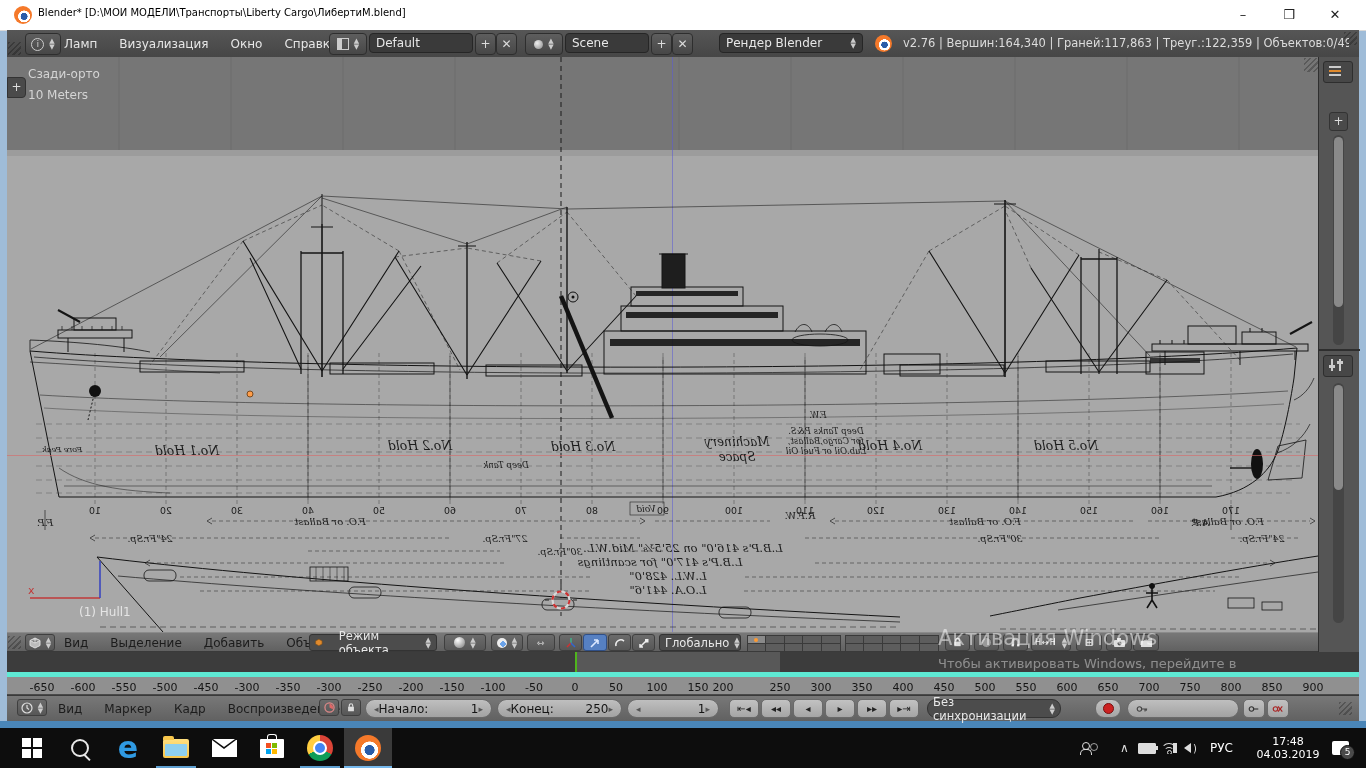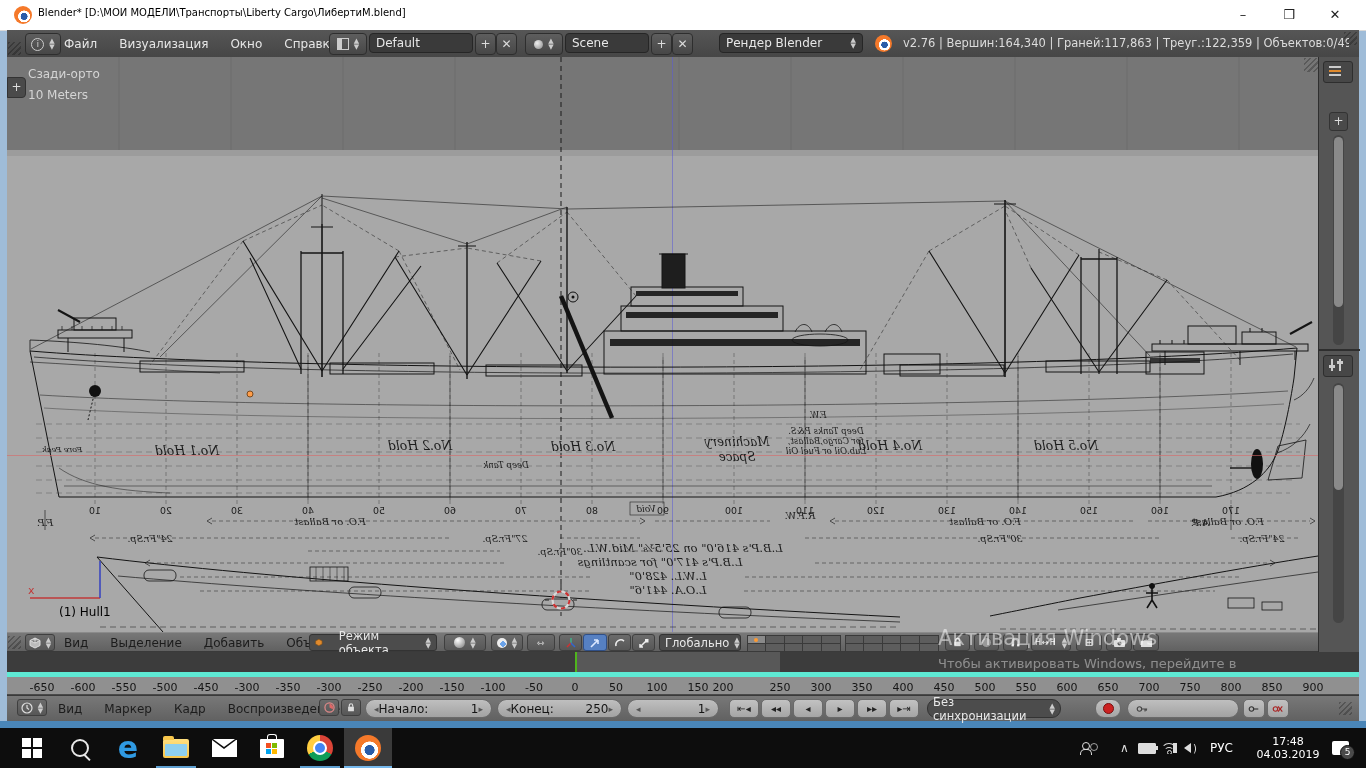--- a/index.html
+++ b/index.html
@@ -124,21 +124,21 @@
   <span class="winbtn" style="left:1312px;">✕</span>
 </div>
 
 <div class="abs" id="infobar">
   <div class="hatch abs" style="left:1px;top:12px;width:13px;height:13px;"></div>
   <div class="ebtn" style="left:18px;width:34px;">
     <span style="width:11px;height:11px;border-radius:50%;border:1px solid #ccc;font-size:8px;line-height:11px;text-align:center;">i</span>
     <span class="updown">▲<br>▼</span>
   </div>
   <div class="menu-row" style="left:46px;">
-      <span class="menu-item">Файл</span>
+      <span class="menu-item">Ламп</span>
       <span class="menu-item">Визуализация</span>
       <span class="menu-item">Окно</span>
       <span class="menu-item">Справка</span>
     </div>
   <div class="ebtn" style="left:322px;width:36px;">
     <span style="width:10px;height:10px;border:1px solid #ccc;display:inline-block;background:linear-gradient(90deg,#ccc 40%,transparent 40%);"></span>
     <span class="updown">▲<br>▼</span>
   </div>
   <div class="field" style="left:362px;width:104px;">
       <span>Default</span>
@@ -391,21 +391,21 @@
         <text transform="translate(947,514) scale(-1 1)" text-anchor="middle" font-size="9.5" class="sans">130</text>
         <text transform="translate(1018,514) scale(-1 1)" text-anchor="middle" font-size="9.5" class="sans">140</text>
         <text transform="translate(1089,514) scale(-1 1)" text-anchor="middle" font-size="9.5" class="sans">150</text>
         <text transform="translate(1160,514) scale(-1 1)" text-anchor="middle" font-size="9.5" class="sans">160</text>
         <text transform="translate(1231,514) scale(-1 1)" text-anchor="middle" font-size="9.5" class="sans">170</text>
       </g>
   </svg>
   
   <div class="vp-label" style="left:21px;top:10px;">Сзади-орто</div>
   <div class="vp-label" style="left:21px;top:31px;">10 Meters</div>
-  <div class="vp-label" style="left:52px;top:548px;color:#000000;">(1) Hull1</div>
+  <div class="vp-label" style="left:72px;top:548px;color:#e5e5e5;">(1) Hull1</div>
   <div style="position:absolute;left:0;top:20px;width:17px;height:19px;background:#4a4a4a;border:1px solid #333;border-radius:0 4px 4px 0;color:#ddd;text-align:center;line-height:18px;font-size:12px;">+</div>
   <div class="hatch" style="position:absolute;right:0;top:1px;width:14px;height:14px;"></div>
 </div>
 
 <div class="abs" id="rightpanel">
   <div class="panelicon" style="top:4px;">
     <div style="position:absolute;left:5px;top:4px;width:12px;height:2px;background:#ccc;"></div>
     <div style="position:absolute;left:5px;top:8px;width:12px;height:2px;background:#e08a2d;"></div>
     <div style="position:absolute;left:5px;top:12px;width:12px;height:2px;background:#ccc;"></div>
   </div>

